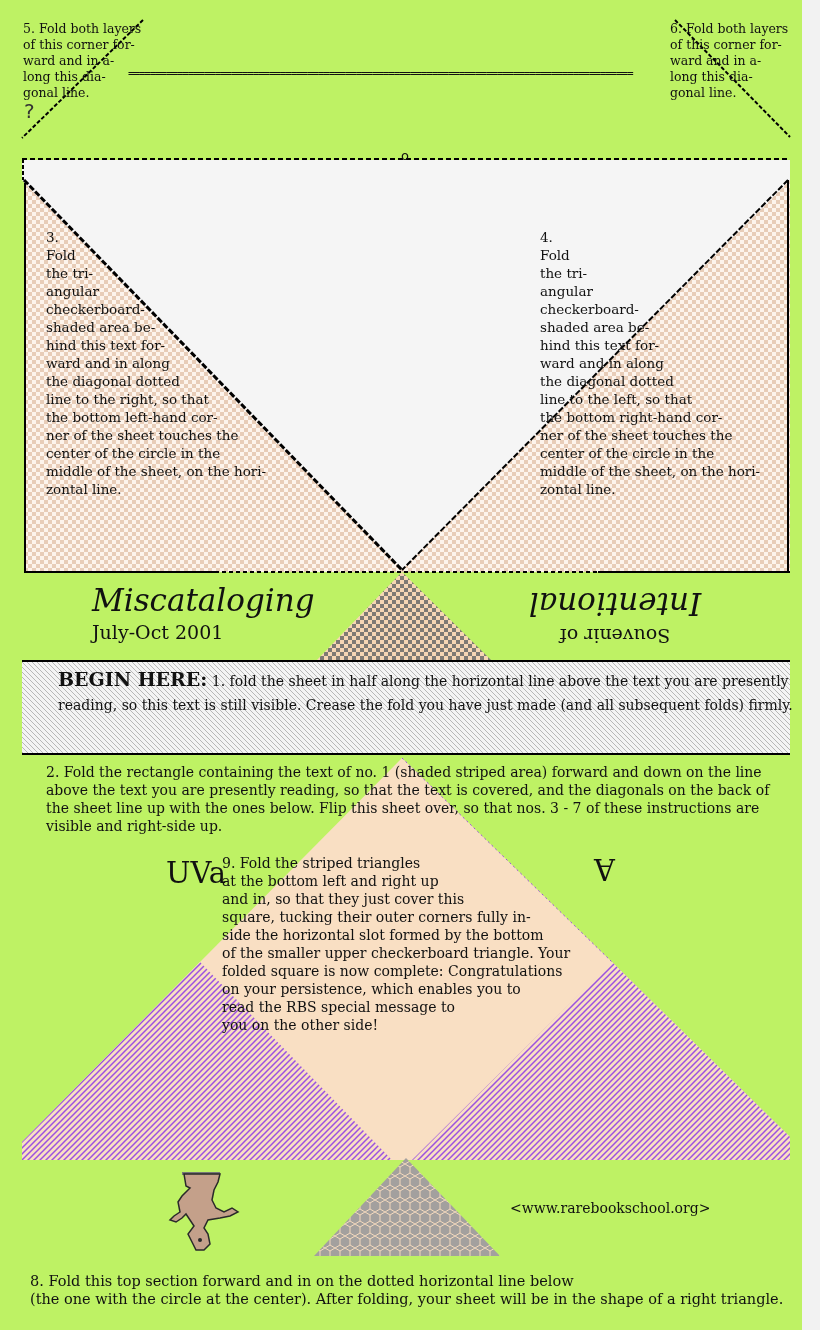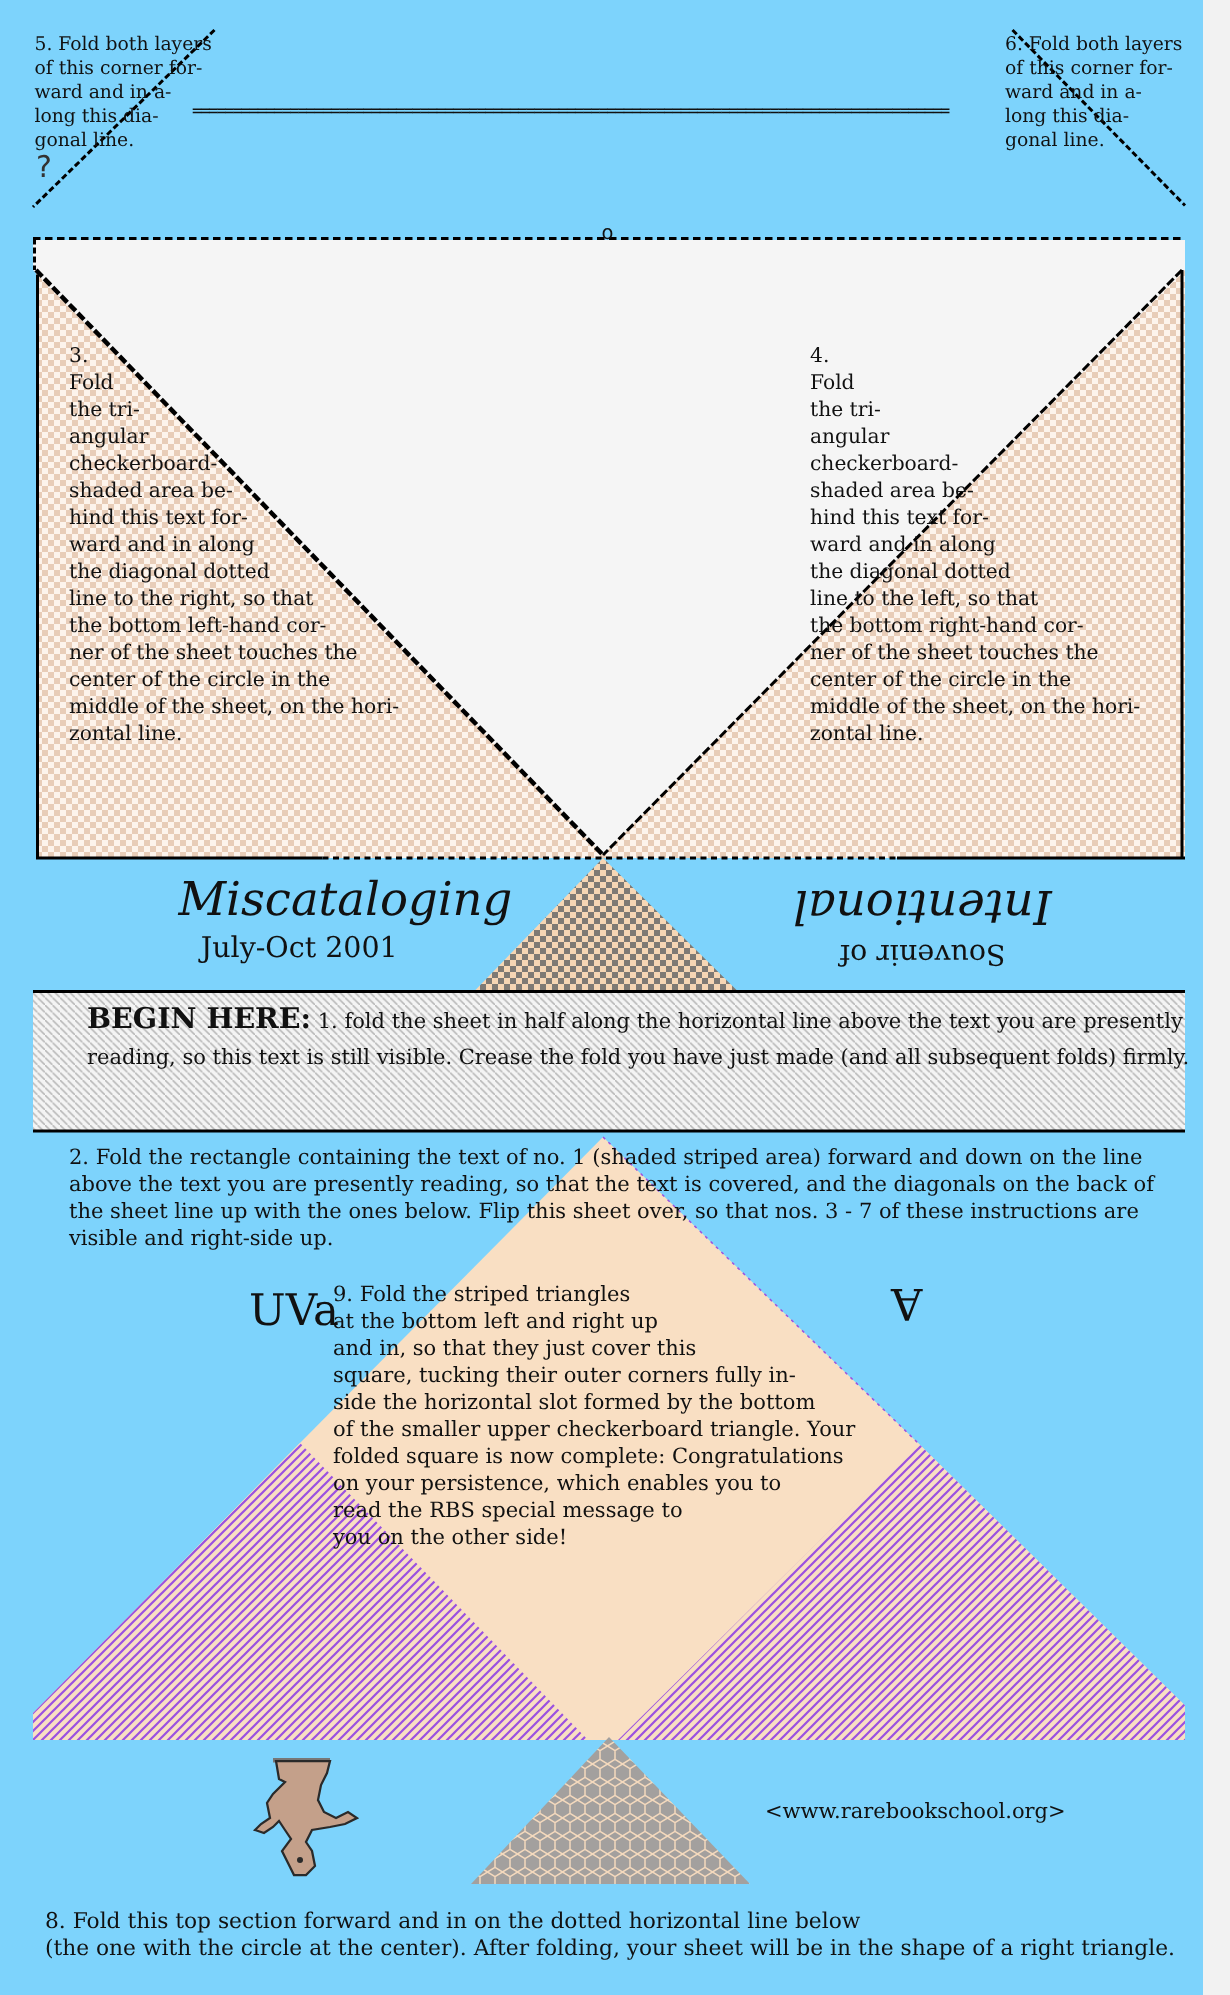--- a/index.html
+++ b/index.html
@@ -1,34 +1,34 @@
 <!DOCTYPE html>
 <html><head>
 <meta charset="utf-8">
 <style>
   html, body { margin: 0; padding: 0; background: #ffffff; }
   body { width: 820px; height: 1330px; position: relative; overflow: hidden;
          font-family: "DejaVu Serif", "Liberation Serif", serif; color: #111; }
-  .page { position: absolute; left: 0; top: 0; width: 802px; height: 1330px; background: #7dd3fc; }
+  .page { position: absolute; left: 0; top: 0; width: 802px; height: 1330px; background: #bef264; }
   .scroll-gutter { position: absolute; left: 802px; top: 0; width: 18px; height: 1330px; background: #f2f2f2; }
   svg.art { position: absolute; left: 0; top: 0; }
   .txt { position: absolute; font-size: 13px; line-height: 16px; white-space: pre; }
   .ctr { text-align: center; }
   .rgt { }
   .lft { text-align: left; }
   .step5 { left: 23px; top: 21px; width: 120px; font-size: 12.5px; line-height: 16px; }
   .step6 { left: 670px; top: 21px; width: 121px; font-size: 12.5px; line-height: 16px; }
   .step7 { left: 130px; top: 21px; width: 552px; font-size: 12.5px; line-height: 16px; }
   .dbl-line { position: absolute; left: 128px; top: 68px; width: 557px; font-family: "DejaVu Sans Mono", monospace; font-size: 11px; line-height: 12px; overflow: hidden; white-space: nowrap; letter-spacing: -1.2px; }
   .qmark { position: absolute; left: 24px; top: 100px; font-family: "DejaVu Sans", sans-serif; font-size: 20px; line-height: 22px; color: #333; }
   .circle-mark { position: absolute; left: 401px; top: 149px; font-size: 13px; line-height: 14px; font-family: "DejaVu Sans", sans-serif; }
   .step3 { left: 46px; top: 228px; font-size: 13.5px; line-height: 18px; }
   .step4 { left: 540px; top: 228px; width: 235px; font-size: 13.5px; line-height: 18px; }
-  .title-main { position: absolute; left: 92px; top: 582px; width: 215px; text-align: center; font-style: italic; font-size: 31px; line-height: 36px; margin-left: 27px; }
-  .title-date { position: absolute; left: 92px; top: 620px; width: 215px; text-align: center; font-size: 19px; line-height: 24px; }
+  .title-main { position: absolute; left: 92px; top: 582px; width: 215px; text-align: center; font-style: italic; font-size: 31px; line-height: 36px; }
+  .title-date { position: absolute; left: 92px; top: 620px; width: 215px; font-size: 19px; line-height: 24px; }
   .upside { position: absolute; transform: rotate(180deg); text-align: center; }
   .title-inv-1 { left: 515px; top: 586px; width: 200px; font-style: italic; font-size: 31px; line-height: 36px; }
   .title-inv-2 { left: 515px; top: 624px; width: 200px; font-size: 19px; line-height: 24px; }
   .begin { position: absolute; left: 58px; top: 667px; width: 740px; font-size: 14px; line-height: 24px; white-space: normal; }
   .begin b { font-weight: bold; font-size: 19px; }
   .step2 { position: absolute; left: 46px; top: 763px; width: 730px; font-size: 14px; line-height: 18px; white-space: normal; }
   .uva { position: absolute; left: 166px; top: 856px; font-size: 29px; line-height: 34px; }
   .uva-inv { position: absolute; left: 594px; top: 852px; font-size: 29px; line-height: 34px; transform: rotate(180deg); }
   .step9 { position: absolute; left: 222px; top: 854px; width: 362px; text-align: left; font-size: 14px; line-height: 18px; white-space: pre; }
   .url { position: absolute; left: 510px; top: 1199px; font-size: 14px; line-height: 18px; }

